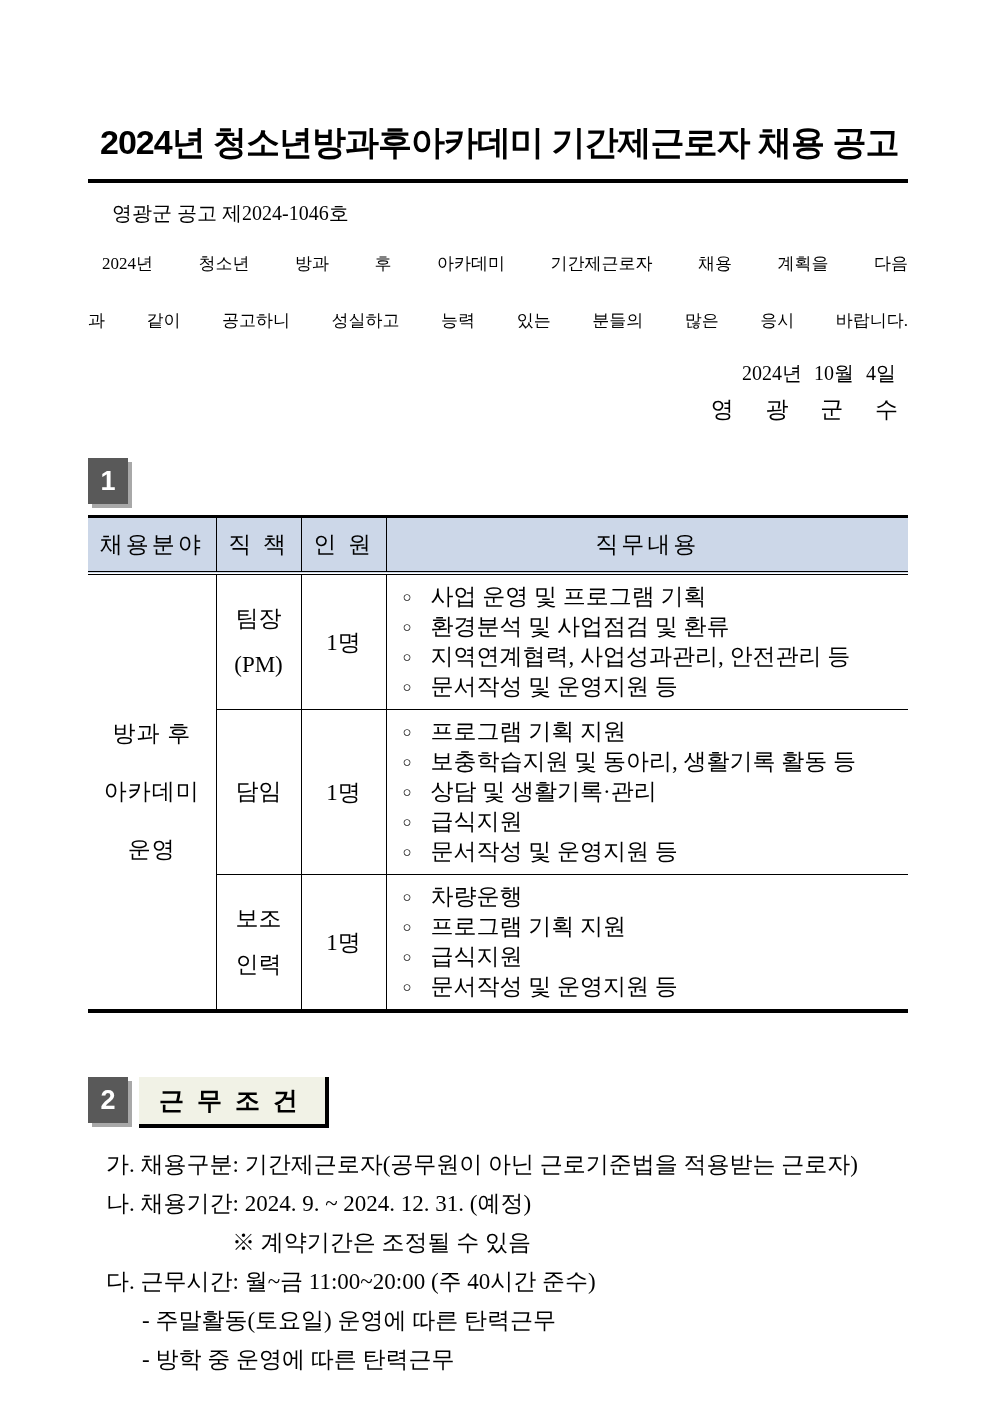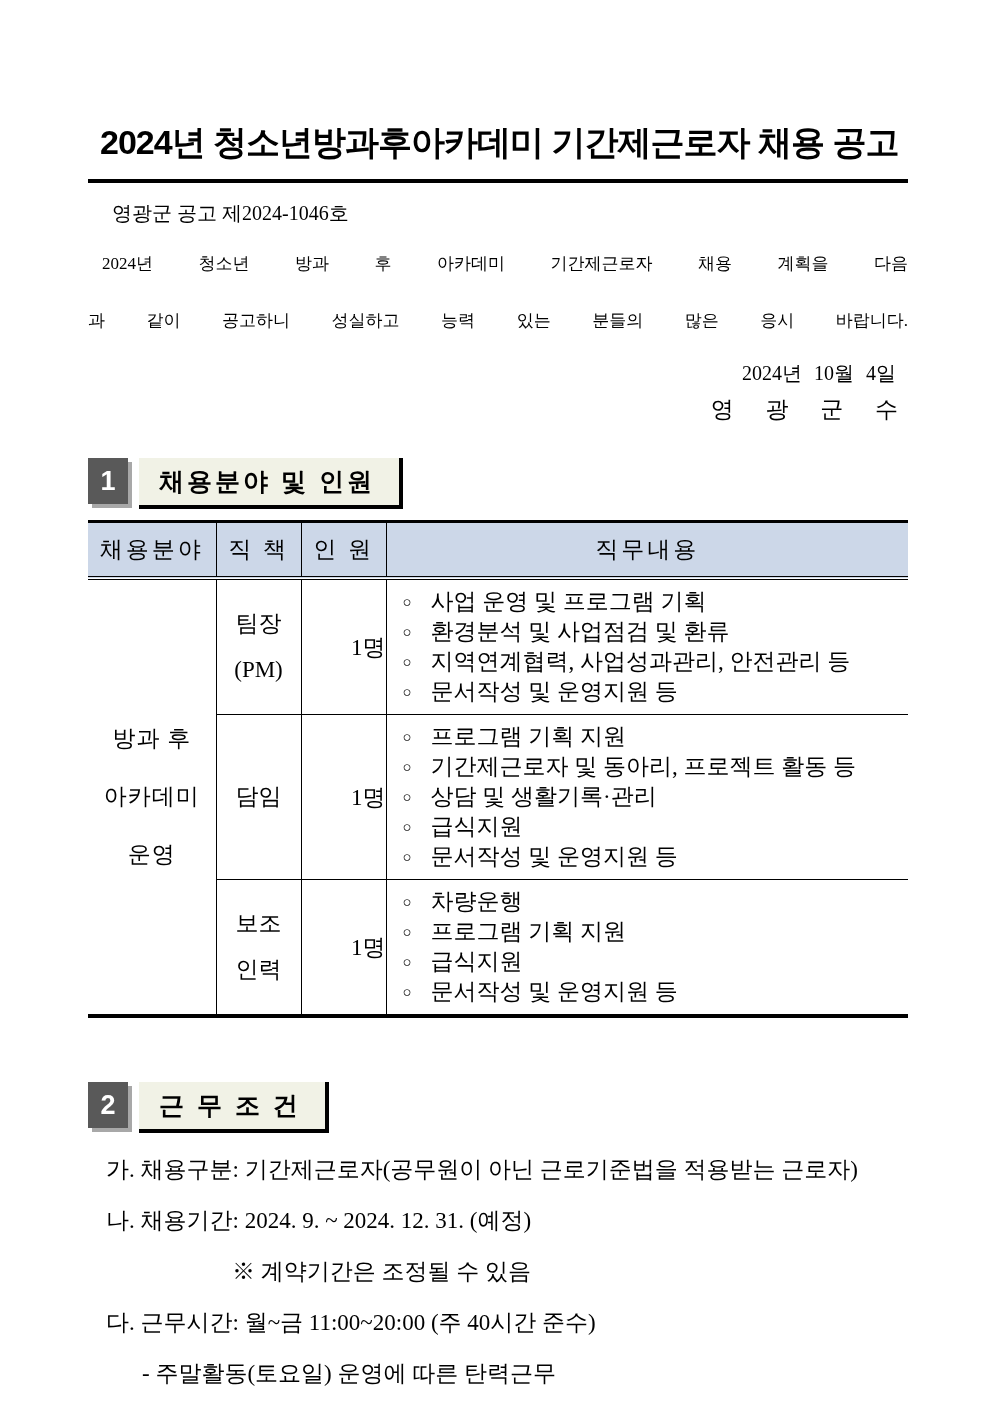--- a/index.html
+++ b/index.html
@@ -78,28 +78,28 @@
   .recruit-table th.sep, .recruit-table td.sep { border-right: 1.5px solid #000; }
   .recruit-table tbody tr + tr td { border-top: 1.5px solid #000; }
   .group-cell {
     text-align: center; vertical-align: middle;
     white-space: pre-line; line-height: 58px; letter-spacing: 1px;
   }
   .pos-cell {
     text-align: center; vertical-align: middle;
     white-space: pre-line; line-height: 46px; padding: 8px 0;
   }
-  .cnt-cell { text-align: right; vertical-align: middle; }
+  .cnt-cell { text-align: center; vertical-align: middle; }
   .duties-cell { padding: 7px 4px 7px 12px; vertical-align: middle; }
   .duty { display: flex; align-items: center; line-height: 30px; min-height: 30px; }
   .duty .blt { flex: none; width: 32px; font-size: 15px; padding-left: 4px; }
 
   
   .conditions { margin-top: 17px; font-size: 23px; }
-  .cond-line { line-height: 39px; white-space: nowrap; margin-top: 12px; }
+  .cond-line { line-height: 39px; white-space: nowrap; }
   .ind0 { padding-left: 18px; }
   .ind1 { padding-left: 54px; }
   .ind2 { padding-left: 144px; }
   .sec2 { margin-top: 64px; }
 </style>
 </head>
 <body>
 
 <div class="page">
 
@@ -109,21 +109,20 @@
   <div class="notice-no">영광군 공고 제2024-1046호</div>
 
   <p class="intro first">2024년 청소년 방과 후 아카데미 기간제근로자 채용 계획을 다음</p>
   <p class="intro">과 같이 공고하니 성실하고 능력 있는 분들의 많은 응시 바랍니다.</p>
 
   <div class="date-line">2024년 10월 4일</div>
   <div class="signer-line">영 광 군 수</div>
 
   <div class="section-head">
     <span class="sec-num">1</span>
-    <span class="sec-title">채용분야 및 인원</span>
   </div>
 
   <table class="recruit-table">
     <colgroup>
         <col class="c1">
         <col class="c2">
         <col class="c3">
         <col class="c4">
       </colgroup>
     <thead>
@@ -164,21 +163,21 @@
       <tr>
         <td class="pos-cell sep">담임</td>
         <td class="cnt-cell sep">1명</td>
         <td class="duties-cell">
           <div class="duty">
               <span class="blt">○</span>
               <span>프로그램 기획 지원</span>
             </div>
           <div class="duty">
               <span class="blt">○</span>
-              <span>기간제근로자 및 동아리, 프로젝트 활동 등</span>
+              <span>보충학습지원 및 동아리, 생활기록 활동 등</span>
             </div>
           <div class="duty">
               <span class="blt">○</span>
               <span>상담 및 생활기록·관리</span>
             </div>
           <div class="duty">
               <span class="blt">○</span>
               <span>급식지원</span>
             </div>
           <div class="duty">

